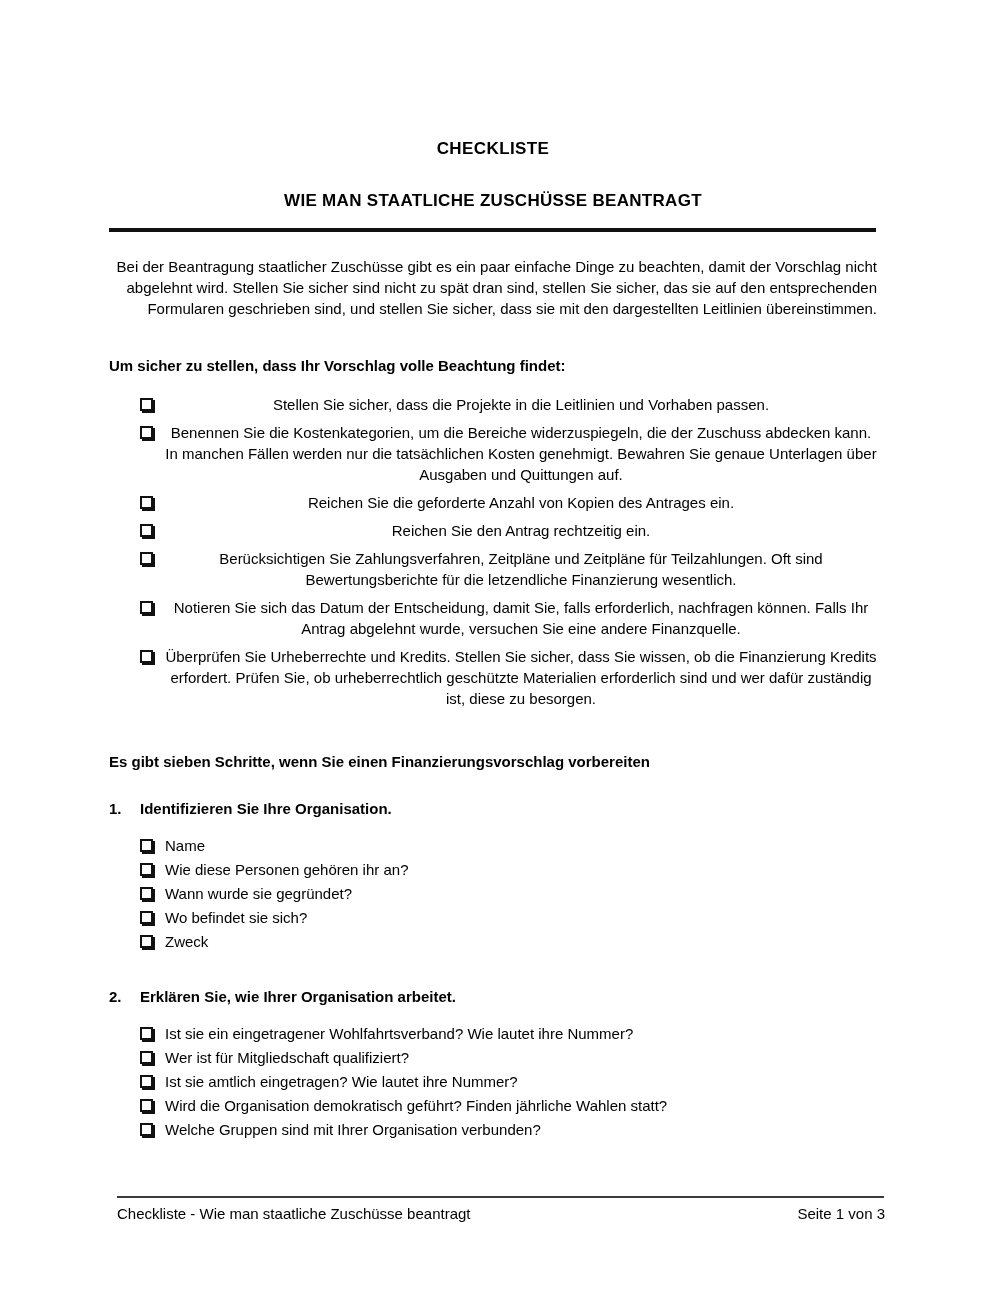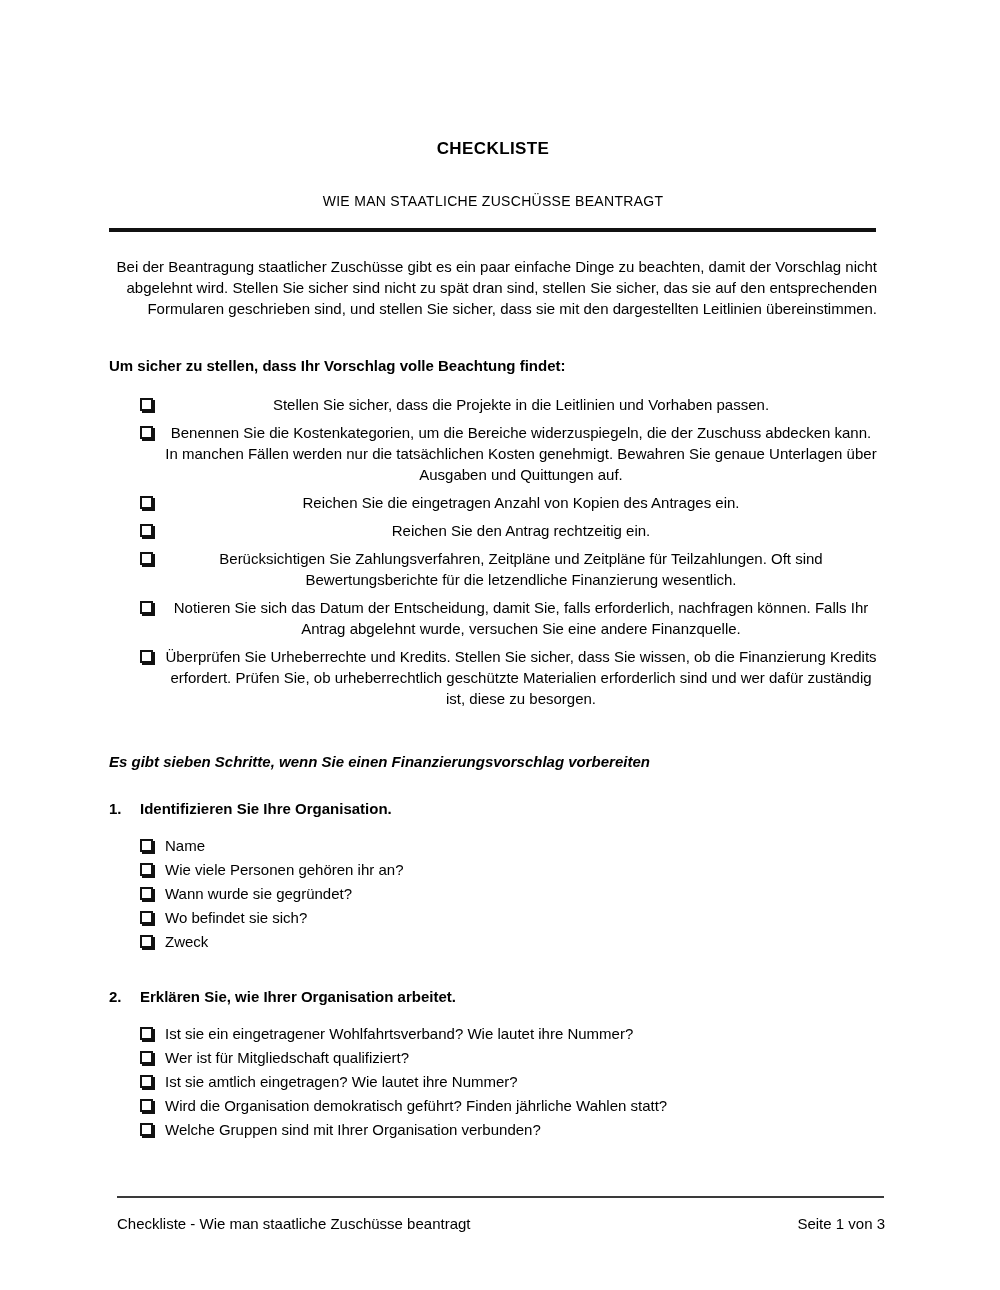--- a/index.html
+++ b/index.html
@@ -38,22 +38,22 @@
     text-align: center;
   }
   .doc-title {
     font-size: 17px;
     font-weight: bold;
     letter-spacing: 0.4px;
     margin: 0;
     line-height: 22px;
   }
   .doc-subtitle {
-    font-size: 14px;
-    font-weight: normal;
+    font-size: 17px;
+    font-weight: bold;
     letter-spacing: 0.3px;
     margin: 0;
     padding-top: 30px;
     line-height: 22px;
   }
   .rule-heavy {
     margin-top: 16px;
     height: 4px;
     background: #111111;
     width: 767px;
@@ -67,21 +67,20 @@
     text-align: right;
   }
   .section-heading {
     font-size: 15px;
     font-weight: bold;
     line-height: 21px;
     margin-top: 36px;
   }
   .section-heading.steps {
     margin-top: 42px;
-    font-style: italic;
   }
 
   
   ul.checklist {
     list-style: none;
     margin: 0;
     padding: 0;
   }
   ul.checklist.primary {
     margin-top: 18px;
@@ -144,21 +143,21 @@
   }
   .rule-footer {
     height: 2px;
     background: #3a3a3a;
     width: 767px;
   }
   .footer-row {
     display: flex;
     justify-content: space-between;
     align-items: baseline;
-    padding-top: 16px;
+    padding-top: 6px;
     font-size: 15px;
     line-height: 20px;
   }
 </style>
 </head>
 <body>
 
 <div class="page">
 
   <div class="content">
@@ -178,21 +177,21 @@
       <li>
         <span class="cbox"></span>
         <span>Stellen Sie sicher, dass die Projekte in die Leitlinien und Vorhaben passen.</span>
       </li>
       <li>
         <span class="cbox"></span>
         <span>Benennen Sie die Kostenkategorien, um die Bereiche widerzuspiegeln, die der Zuschuss abdecken kann. In manchen Fällen werden nur die tatsächlichen Kosten genehmigt. Bewahren Sie genaue Unterlagen über Ausgaben und Quittungen auf.</span>
       </li>
       <li>
         <span class="cbox"></span>
-        <span>Reichen Sie die eingetragen Anzahl von Kopien des Antrages ein.</span>
+        <span>Reichen Sie die geforderte Anzahl von Kopien des Antrages ein.</span>
       </li>
       <li>
         <span class="cbox"></span>
         <span>Reichen Sie den Antrag rechtzeitig ein.</span>
       </li>
       <li>
         <span class="cbox"></span>
         <span>Berücksichtigen Sie Zahlungsverfahren, Zeitpläne und Zeitpläne für Teilzahlungen. Oft sind Bewertungsberichte für die letzendliche Finanzierung wesentlich.</span>
       </li>
       <li>
@@ -212,21 +211,21 @@
       <span>Identifizieren Sie Ihre Organisation.</span>
     </div>
 
     <ul class="checklist sub">
       <li>
         <span class="cbox"></span>
         <span>Name</span>
       </li>
       <li>
         <span class="cbox"></span>
-        <span>Wie viele Personen gehören ihr an?</span>
+        <span>Wie diese Personen gehören ihr an?</span>
       </li>
       <li>
         <span class="cbox"></span>
         <span>Wann wurde sie gegründet?</span>
       </li>
       <li>
         <span class="cbox"></span>
         <span>Wo befindet sie sich?</span>
       </li>
       <li>

